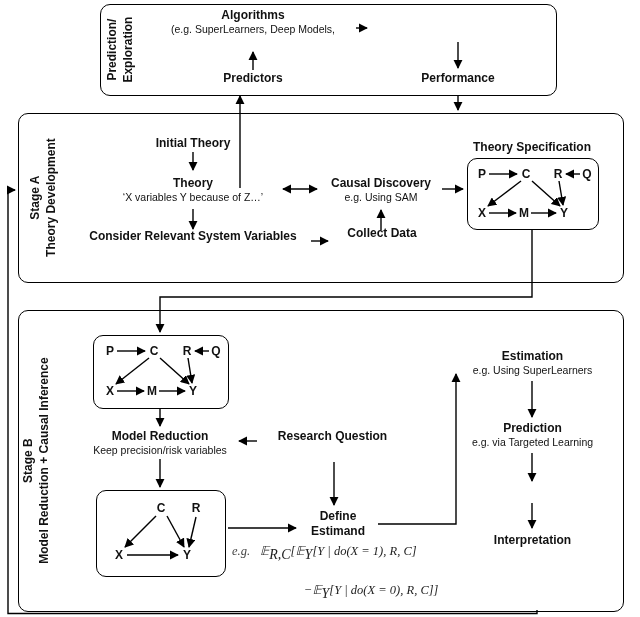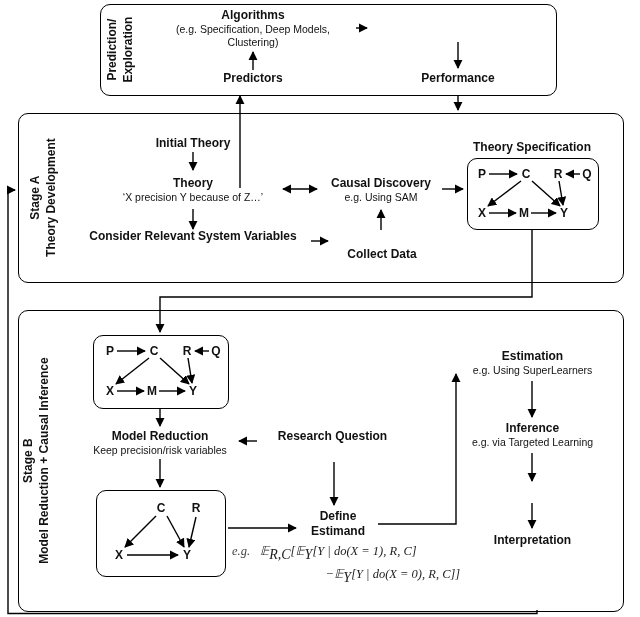--- a/index.html
+++ b/index.html
@@ -12,21 +12,21 @@
   .s{font-size:10.5px;}
   .vlabel{position:absolute;font-weight:bold;font-size:12px;text-align:center;
           transform:rotate(-90deg);line-height:1.3;white-space:nowrap;}
   .dagbox{position:absolute;border:1.4px solid #000;border-radius:10px;}
   .dagsvg{position:absolute;left:0;top:0;}
   .dl{position:absolute;transform:translate(-50%,-50%);font-weight:bold;font-size:12px;}
   .arrow{stroke:#000;stroke-width:1.4;fill:none;}
   .formula{position:absolute;font-family:"Liberation Serif","DejaVu Serif",serif;
            font-style:italic;font-size:12.5px;color:#222;text-align:left;line-height:1.3;}
   .formula sub{font-size:14px;}
-  .fl2{padding-left:72px;margin-top:2px;text-align:center;}
+  .fl2{padding-left:72px;margin-top:18px;}
   .pfx{margin-right:10px;color:#444;}
 </style>
 </head>
 <body>
 
 <div class="canvas">
 
   <svg class="overlay" width="640" height="617">
     <defs>
       <marker id="ahm" viewBox="0 0 10 10" refX="9" refY="5" markerWidth="6.5" markerHeight="6.5" orient="auto-start-reverse">
@@ -64,39 +64,38 @@
   </svg>
 
   <div class="box" style="left:100px;top:4px;width:455px;height:90px"></div>
   <div class="vlabel" style="left:66px;top:34px;width:110px">
     <div>Prediction/</div>
     <div>Exploration</div>
   </div>
 
   <div class="node" style="left:153px;top:8px;width:200px">
     <div class="t">Algorithms</div>
-    <div class="s">(e.g. Specification, Deep Models,</div>
-    <div class="s">Clustering)</div>
+    <div class="s">(e.g. SuperLearners, Deep Models,</div>
   </div>
   <div class="node t" style="left:203px;top:71px;width:100px">Predictors</div>
   <div class="node t" style="left:408px;top:71px;width:100px">Performance</div>
 
   <div class="box" style="left:18px;top:113px;width:604px;height:168px"></div>
   <div class="vlabel" style="left:-31px;top:182px;width:150px">
     <div>Stage A</div>
     <div>Theory Development</div>
   </div>
 
   <div class="node t" style="left:133px;top:136px;width:120px">Initial Theory</div>
   <div class="node" style="left:108px;top:176px;width:170px">
     <div class="t">Theory</div>
-    <div class="s">‘X precision Y because of Z…’</div>
+    <div class="s">‘X variables Y because of Z…’</div>
   </div>
   <div class="node t" style="left:78px;top:229px;width:230px">Consider Relevant System Variables</div>
-  <div class="node t" style="left:332px;top:247px;width:100px">Collect Data</div>
+  <div class="node t" style="left:332px;top:226px;width:100px">Collect Data</div>
   <div class="node" style="left:322px;top:176px;width:118px">
     <div class="t">Causal Discovery</div>
     <div class="s">e.g. Using SAM</div>
   </div>
   <div class="node t" style="left:462px;top:140px;width:140px">Theory Specification</div>
 
   <div class="dagbox" style="left:467px;top:158px;width:130px;height:70px">
     <svg class="dagsvg" width="130" height="70">
       <defs>
         <marker id="ah1" viewBox="0 0 10 10" refX="9" refY="5" markerWidth="6.5" markerHeight="6.5" orient="auto-start-reverse">
@@ -188,18 +187,18 @@
     <div class="fl2">
       <span>−</span><span>𝔼</span><sub>Y</sub><span>[Y | do(X = 0), R, C]]</span>
     </div>
   </div>
 
   <div class="node" style="left:460px;top:349px;width:145px">
     <div class="t">Estimation</div>
     <div class="s">e.g. Using SuperLearners</div>
   </div>
   <div class="node" style="left:460px;top:421px;width:145px">
-    <div class="t">Inference</div>
+    <div class="t">Prediction</div>
     <div class="s">e.g. via Targeted Learning</div>
   </div>
   <div class="node t" style="left:460px;top:533px;width:145px">Interpretation</div>
 
 </div>
 
 </body></html>

